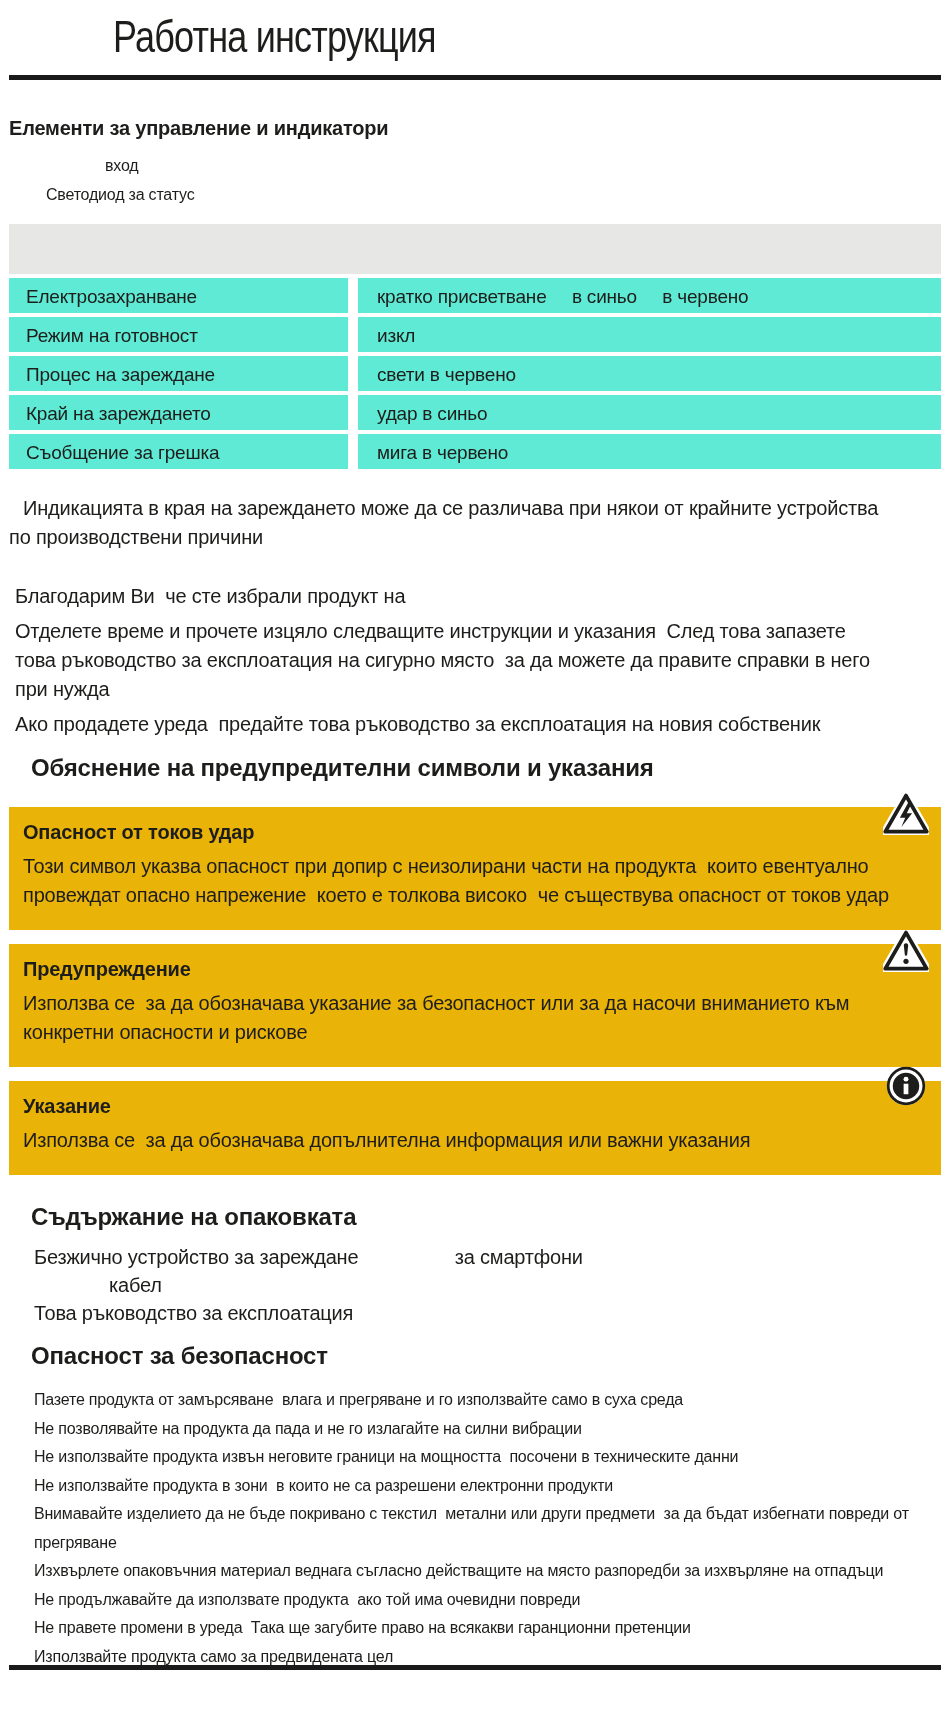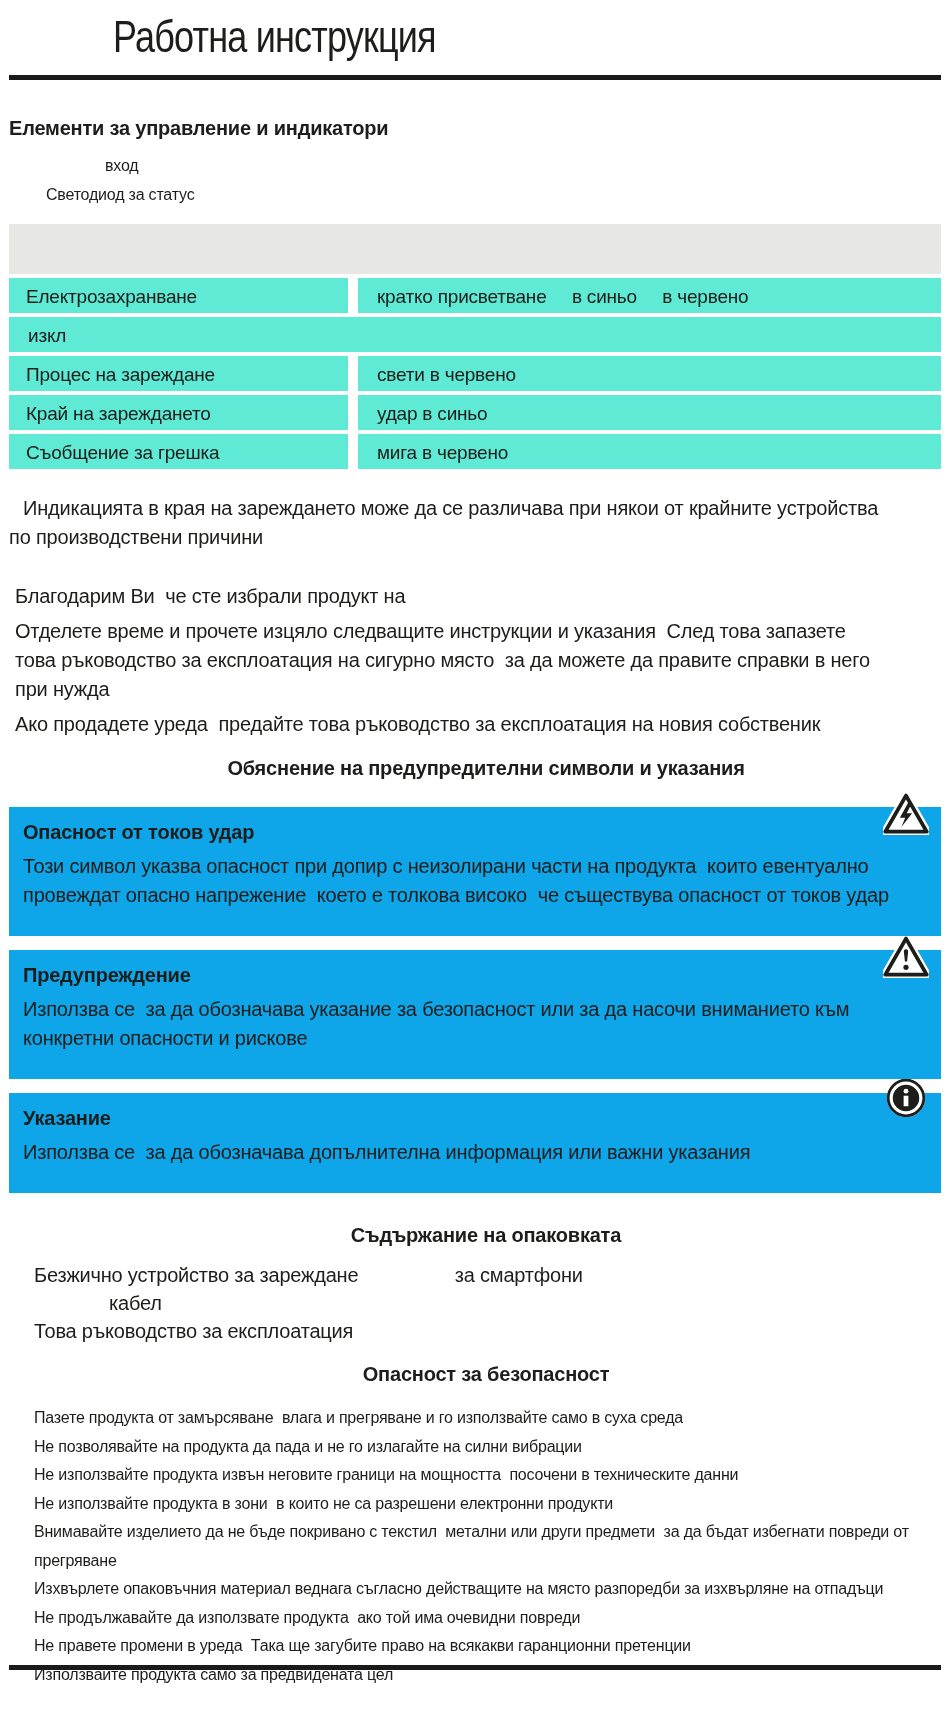--- a/index.html
+++ b/index.html
@@ -29,25 +29,25 @@
   .legend-2{margin-top:3px;padding-left:37px;}
   .table{margin-top:16px;}
   .thead{height:50px;background:#e7e7e6;margin-bottom:4px;}
   .trow{display:flex;gap:10px;margin-bottom:4px;}
   .tc1,.tc2{background:#5eead4;font-size:19px;line-height:19px;padding-top:9px;height:26px;}
   .tc1{width:322px;padding-left:17px;box-sizing:content-box;}
   .tc2{flex:1;padding-left:19px;}
   .note{margin-top:25px;max-width:885px;font-size:20px;line-height:29px;text-indent:14px;}
   .intro{margin-top:30px;max-width:880px;}
   .intro p{margin:6px;font-size:20px;line-height:29px;}
-  .h-section{font-size:20px;font-weight:bold;line-height:24px;margin-left:22px;text-align:center;}
+  .h-section{font-size:24px;font-weight:bold;line-height:24px;margin-left:22px;}
   .h-symbols{margin-top:17px;}
   .warnbox{
-    position:relative;background:#0ea5e9;
-    margin-top:27px;padding:13px 20px 26px 14px;
+    position:relative;background:#eab308;
+    margin-top:27px;padding:13px 20px 20px 14px;
   }
   .warnbox + .warnbox{margin-top:14px;}
   .warnbox .box-title{font-size:20px;font-weight:bold;line-height:24px;}
   .warnbox .box-body{margin-top:8px;font-size:20px;line-height:29px;max-width:895px;}
   .box-icon{position:absolute;right:12px;top:-14px;}
   .box-icon.round{top:-16px;right:14px;}
   .h-package{margin-top:30px;}
   .plist{margin:14px 0 0 25px;}
   .plist .pitem{font-size:20px;line-height:28px;}
   .h-safety{margin-top:17px;}
@@ -70,20 +70,21 @@
   <div class="legend-line legend-2 pre">Светодиод за статус</div>
 
   <div class="table">
     <div class="thead"></div>
     <div>
         <div class="trow">
         <div class="tc1 pre">Електрозахранване</div>
         <div class="tc2 pre">кратко присветване     в синьо     в червено</div>
       </div>
         <div class="trow">
+        <div class="tc1 pre">Режим на готовност</div>
         <div class="tc2 pre">изкл</div>
       </div>
         <div class="trow">
         <div class="tc1 pre">Процес на зареждане</div>
         <div class="tc2 pre">свети в червено</div>
       </div>
         <div class="trow">
         <div class="tc1 pre">Край на зареждането</div>
         <div class="tc2 pre">удар в синьо</div>
       </div>

